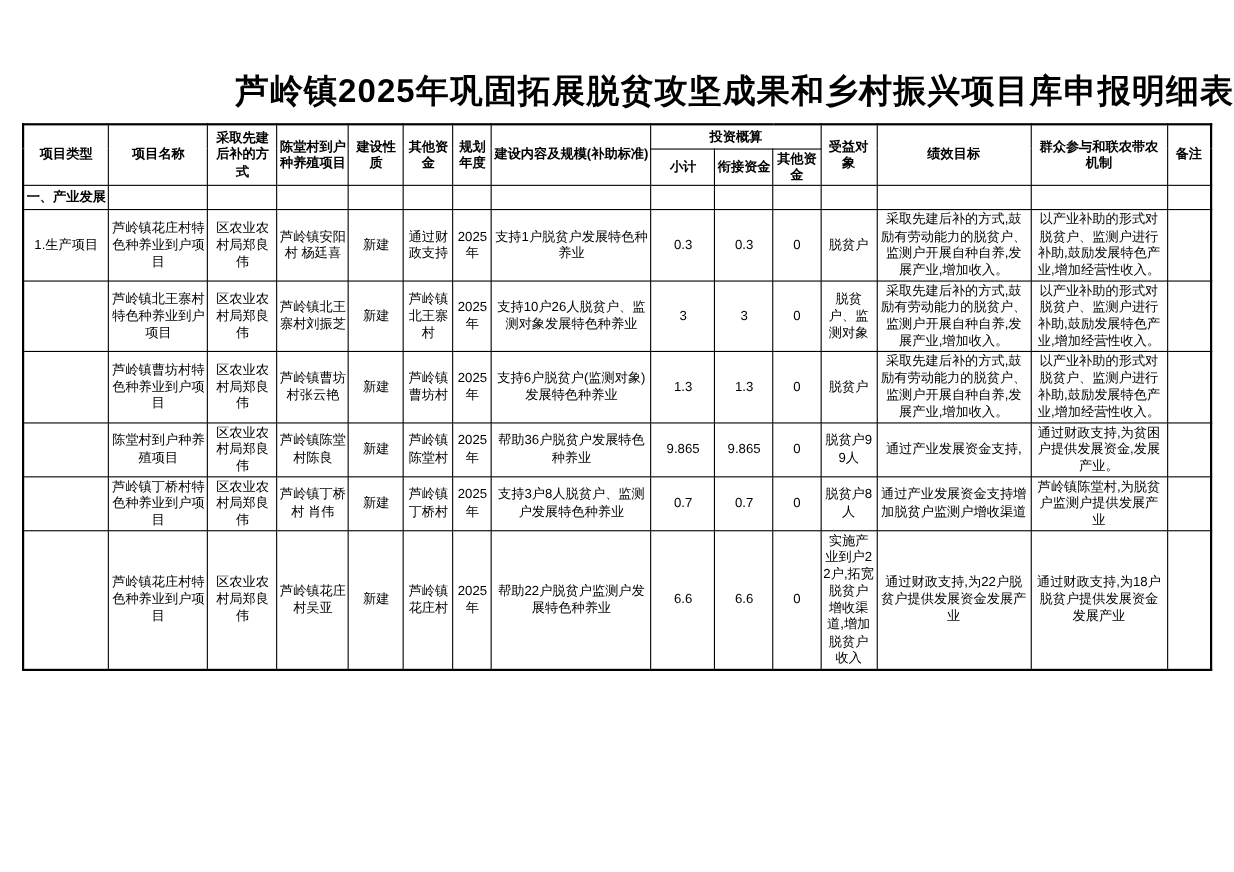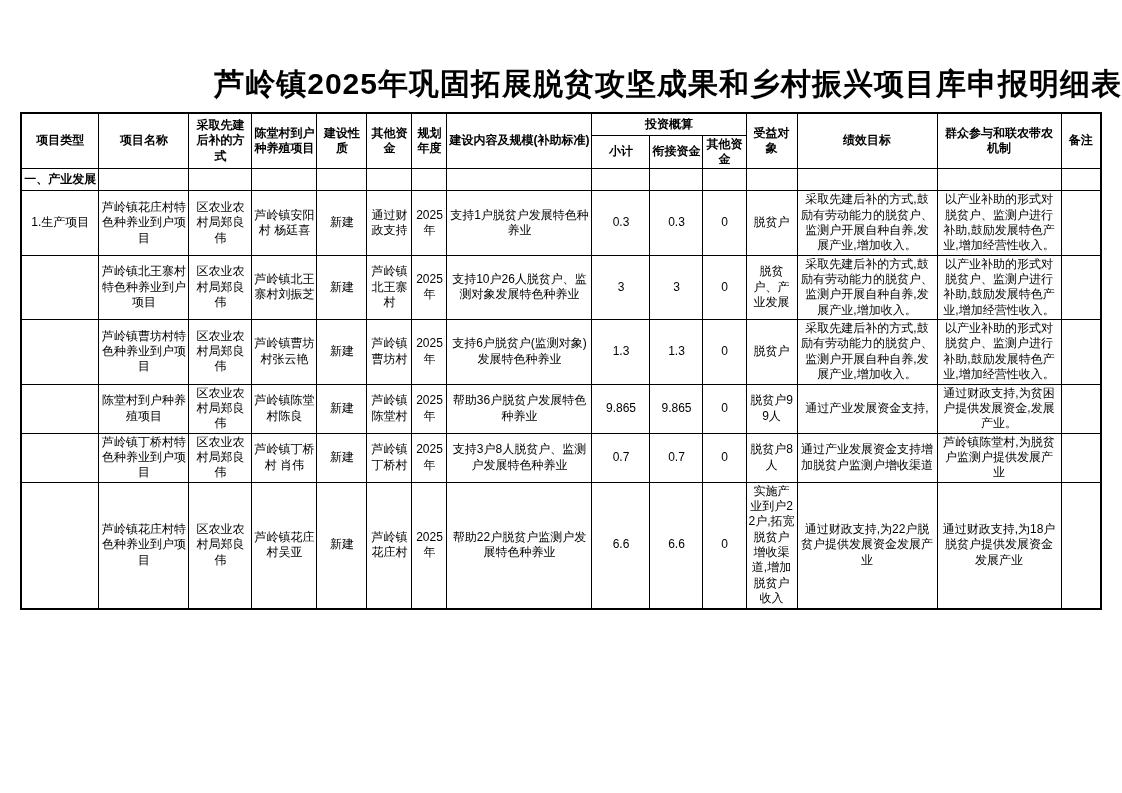--- a/index.html
+++ b/index.html
@@ -136,21 +136,21 @@
         <td>芦岭镇北王寨村特色种养业到户项目</td>
         <td>区农业农村局郑良伟</td>
         <td>芦岭镇北王寨村刘振芝</td>
         <td>新建</td>
         <td>芦岭镇北王寨村</td>
         <td>2025年</td>
         <td>支持10户26人脱贫户、监测对象发展特色种养业</td>
         <td>3</td>
         <td>3</td>
         <td>0</td>
-        <td>脱贫户、产业发展</td>
+        <td>脱贫户、监测对象</td>
         <td>采取先建后补的方式,鼓励有劳动能力的脱贫户、监测户开展自种自养,发展产业,增加收入。</td>
         <td>以产业补助的形式对脱贫户、监测户进行补助,鼓励发展特色产业,增加经营性收入。</td>
         <td></td>
       </tr>
       <tr>
         <td class="col-type"></td>
         <td>芦岭镇曹坊村特色种养业到户项目</td>
         <td>区农业农村局郑良伟</td>
         <td>芦岭镇曹坊村张云艳</td>
         <td>新建</td>

